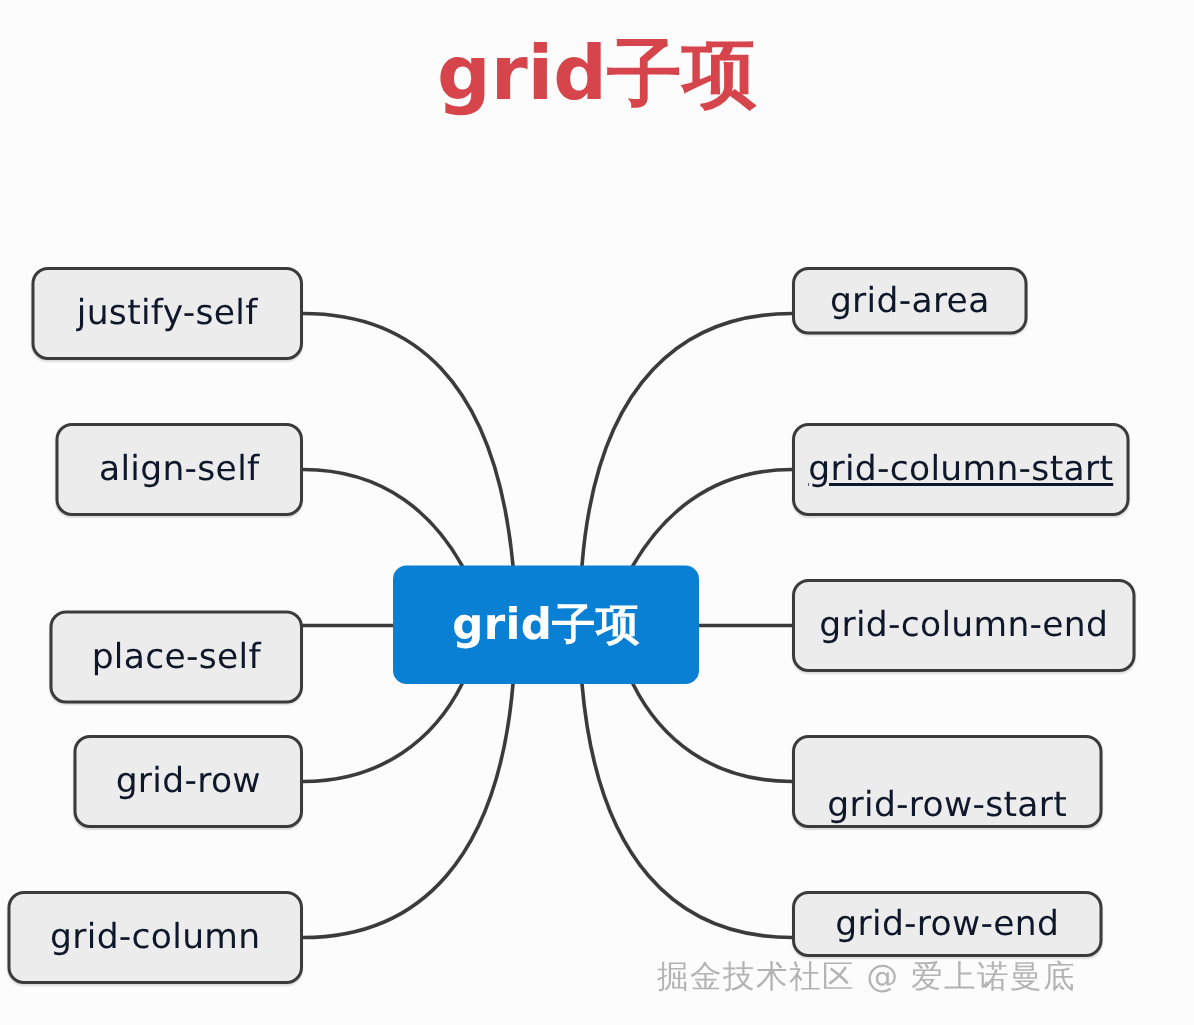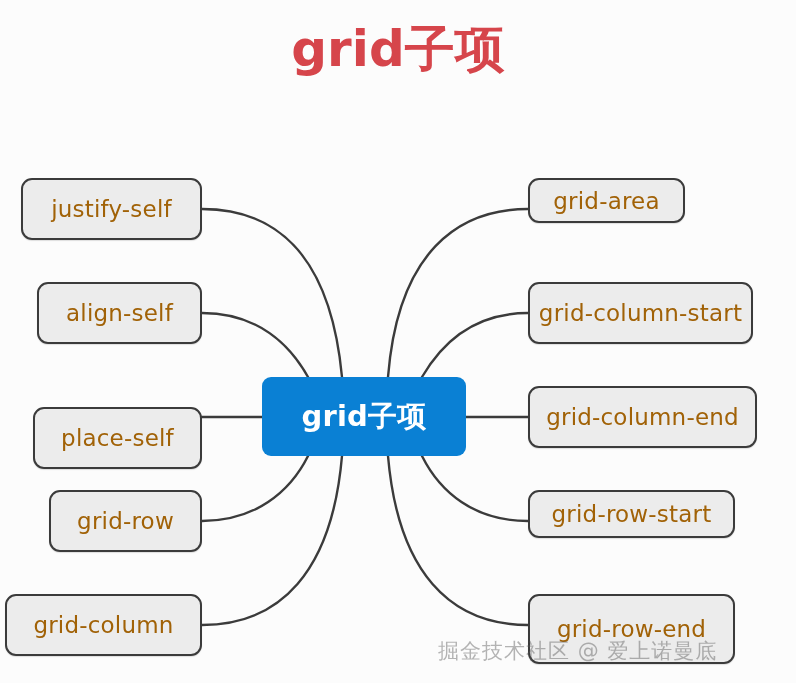--- a/index.html
+++ b/index.html
@@ -40,21 +40,21 @@
   .node {
     position: absolute;
     box-sizing: border-box;
     background: #ececec;
     border: 2.5px solid #3b3b3b;
     border-radius: 11px;
     display: flex;
     align-items: center;
     justify-content: center;
     font-size: 23px;
-    color: #a16207;
+    color: #0f172a;
     letter-spacing: 0.2px;
     white-space: nowrap;
     box-shadow: 0 1px 1px rgba(0,0,0,0.12);
   }
   .node.center {
     background: #0a80d4;
     border: none;
     border-radius: 9px;
     color: #ffffff;
     font-weight: bold;
@@ -104,30 +104,30 @@
       </div>
       <div class="node" style="left: 49px; top: 490px; width: 153px; height: 62px; text-align: right;">
         <span>grid-row</span>
       </div>
       <div class="node" style="left: 5px; top: 594px; width: 197px; height: 62px;">
         <span>grid-column</span>
       </div>
       <div class="node" style="left: 528px; top: 178px; width: 157px; height: 45px;">
         <span>grid-area</span>
       </div>
-      <div class="node" style="left: 528px; top: 282px; width: 225px; height: 62px;">
+      <div class="node" style="left: 528px; top: 282px; width: 225px; height: 62px; text-decoration: underline;">
         <span>grid-column-start</span>
       </div>
       <div class="node" style="left: 528px; top: 386px; width: 229px; height: 62px; align-items: center;">
         <span>grid-column-end</span>
       </div>
-      <div class="node" style="left: 528px; top: 490px; width: 207px; height: 48px;">
+      <div class="node" style="left: 528px; top: 490px; width: 207px; height: 62px; align-items: flex-end;">
         <span>grid-row-start</span>
       </div>
-      <div class="node" style="left: 528px; top: 594px; width: 207px; height: 70px;">
+      <div class="node" style="left: 528px; top: 594px; width: 207px; height: 44px;">
         <span>grid-row-end</span>
       </div>
       <div class="node center" style="left: 262px; top: 377px; width: 204px; height: 79px;">
         <span>grid子项</span>
       </div>
     </div>
 
   <div id="watermark">掘金技术社区 @ 爱上诺曼底</div>
 
 </div>

